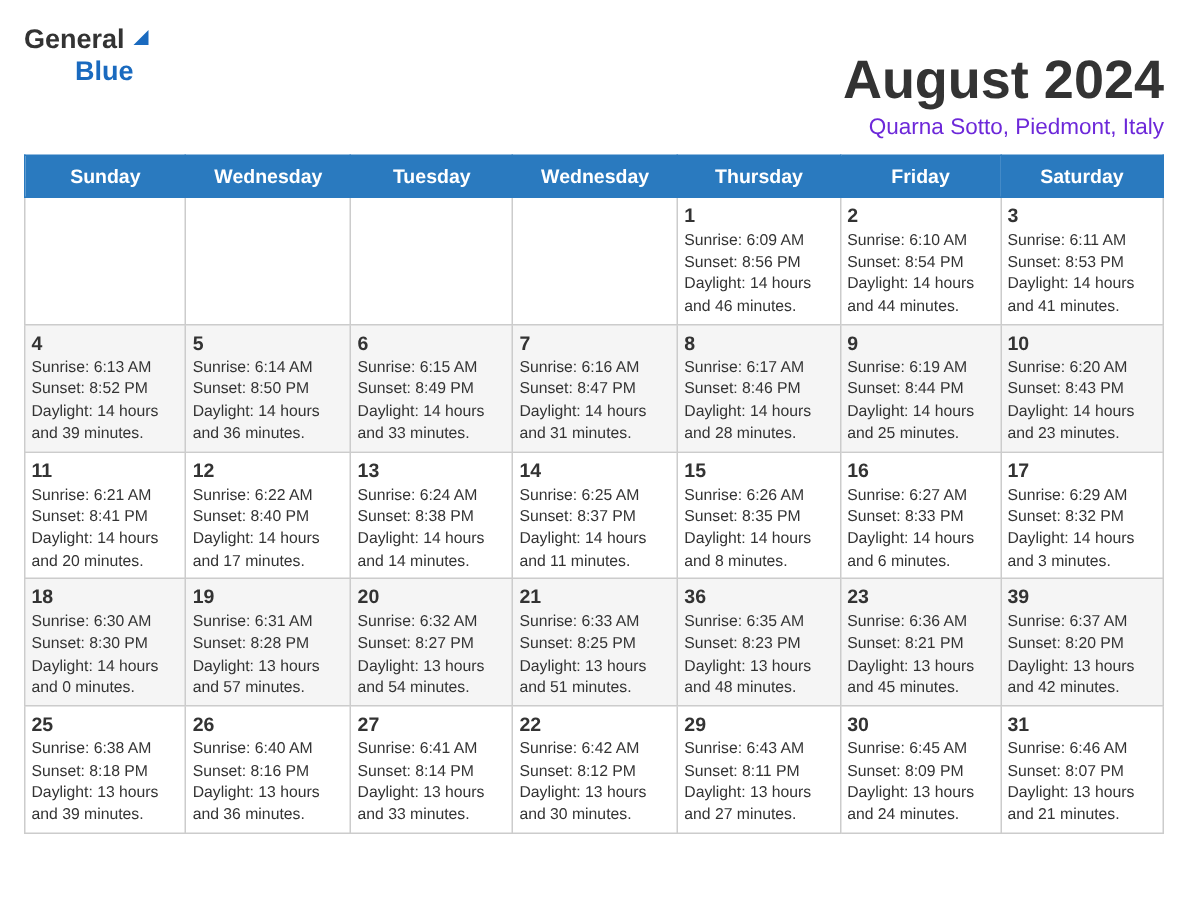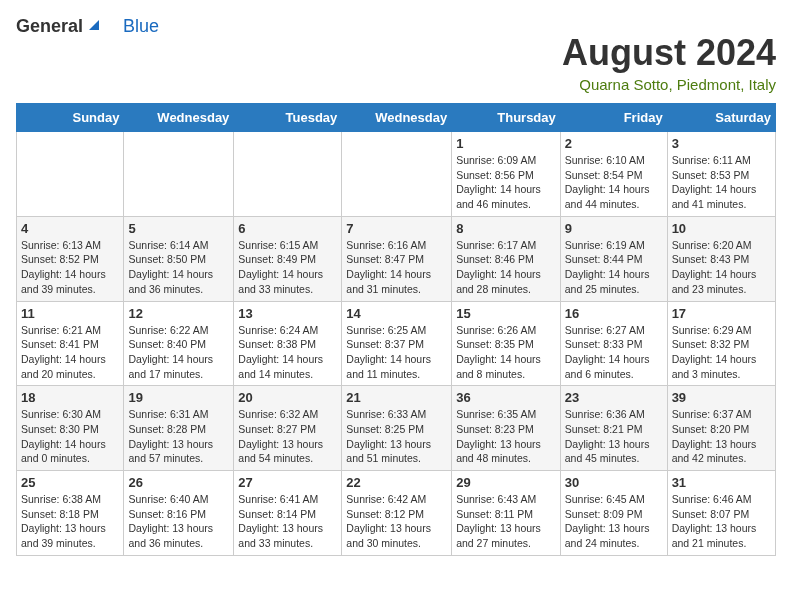--- a/index.html
+++ b/index.html
@@ -11,62 +11,62 @@
       padding: 16px;
     }
     .header {
       display: flex;
       justify-content: space-between;
       align-items: flex-start;
       margin-bottom: 10px;
     }
     .logo {
       display: flex;
-      flex-direction: row;
-      align-items: flex-start;
+      flex-direction: column;
+      align-items: center;
     }
     .logo-general {
       font-size: 18px;
       font-weight: bold;
       color: #333;
     }
     .logo-blue {
       font-size: 18px;
-      font-weight: normal;
+      font-weight: bold;
       color: #1a6abf;
       margin-left: 20px;
     }
     .logo-row {
       display: flex;
       align-items: center;
     }
     .title-area {
       text-align: right;
       margin-top: 16px;
     }
     .month-title {
       font-size: 36px;
       font-weight: bold;
       color: #333;
     }
     .location {
       font-size: 15px;
-      color: #4d7c0f;
+      color: #6d28d9;
       margin-top: 2px;
     }
     table {
       width: 100%;
       border-collapse: collapse;
       font-size: 11px;
     }
     thead th {
       background-color: #2a7abf;
       color: #fff;
       padding: 6px 4px;
-      text-align: right;
+      text-align: center;
       font-size: 13px;
       font-weight: bold;
       border: 1px solid #2a7abf;
     }
     tbody td {
       border: 1px solid #ccc;
       vertical-align: top;
       padding: 4px 4px;
       width: 113px;
       min-height: 80px;

